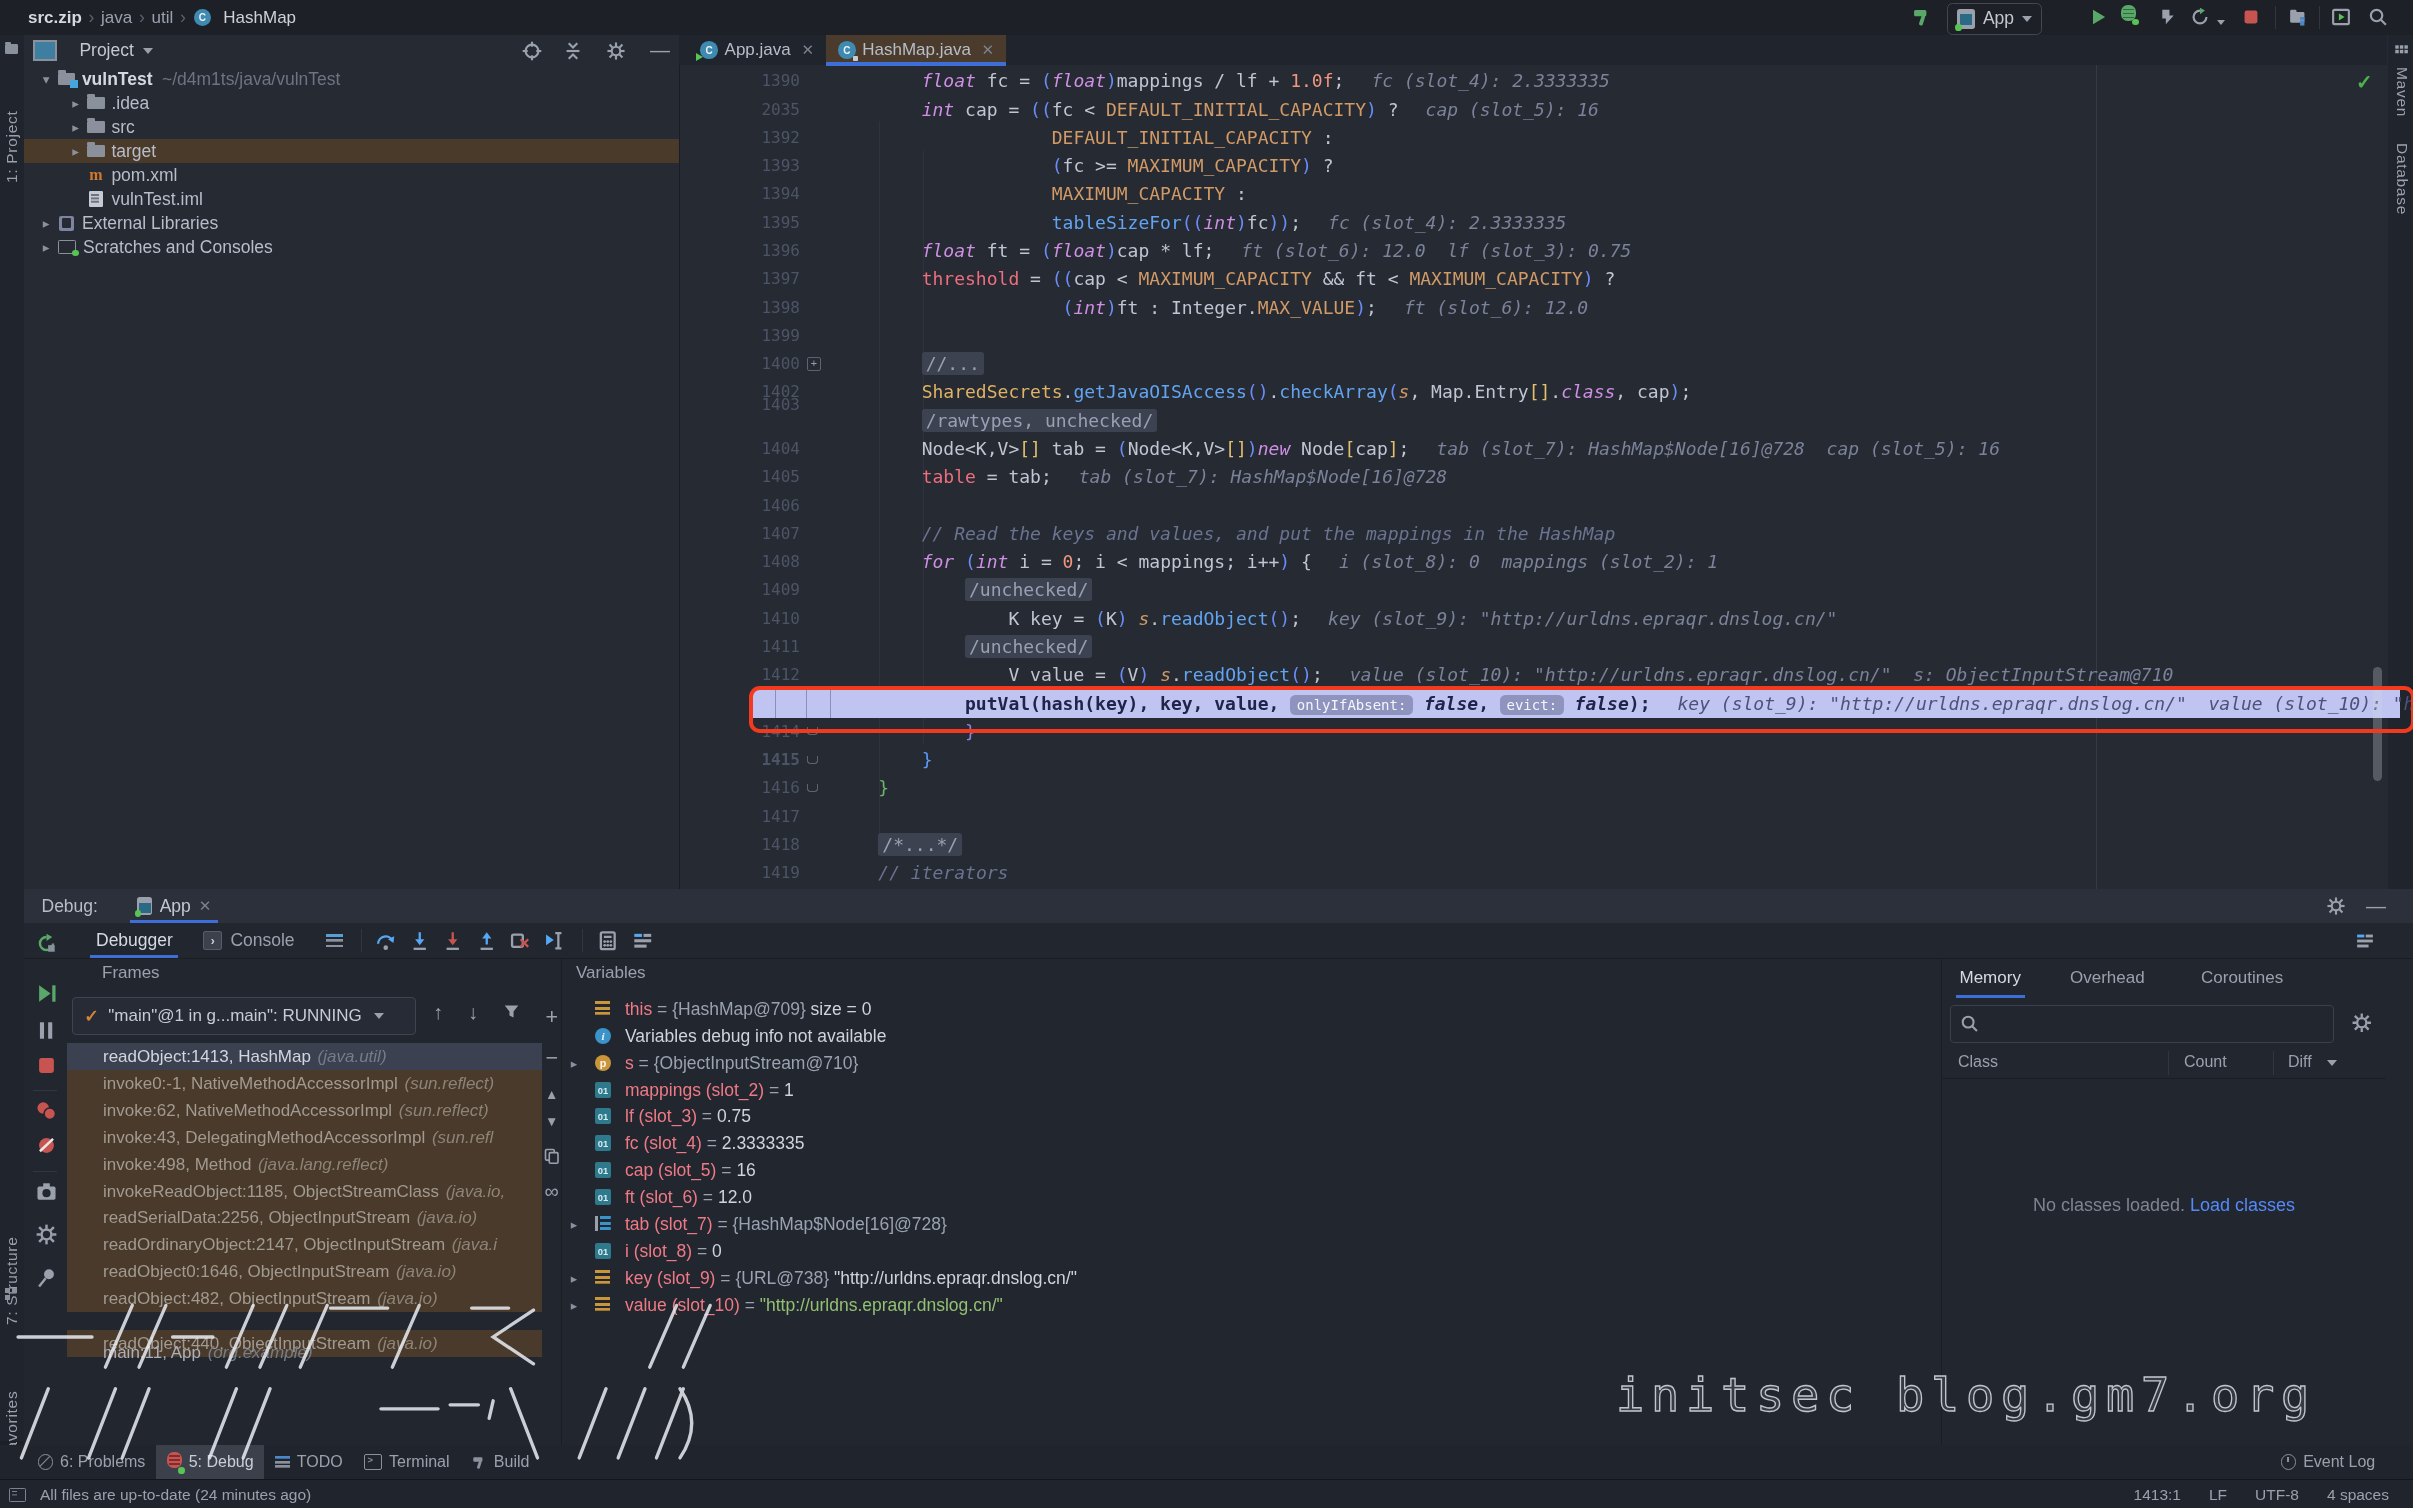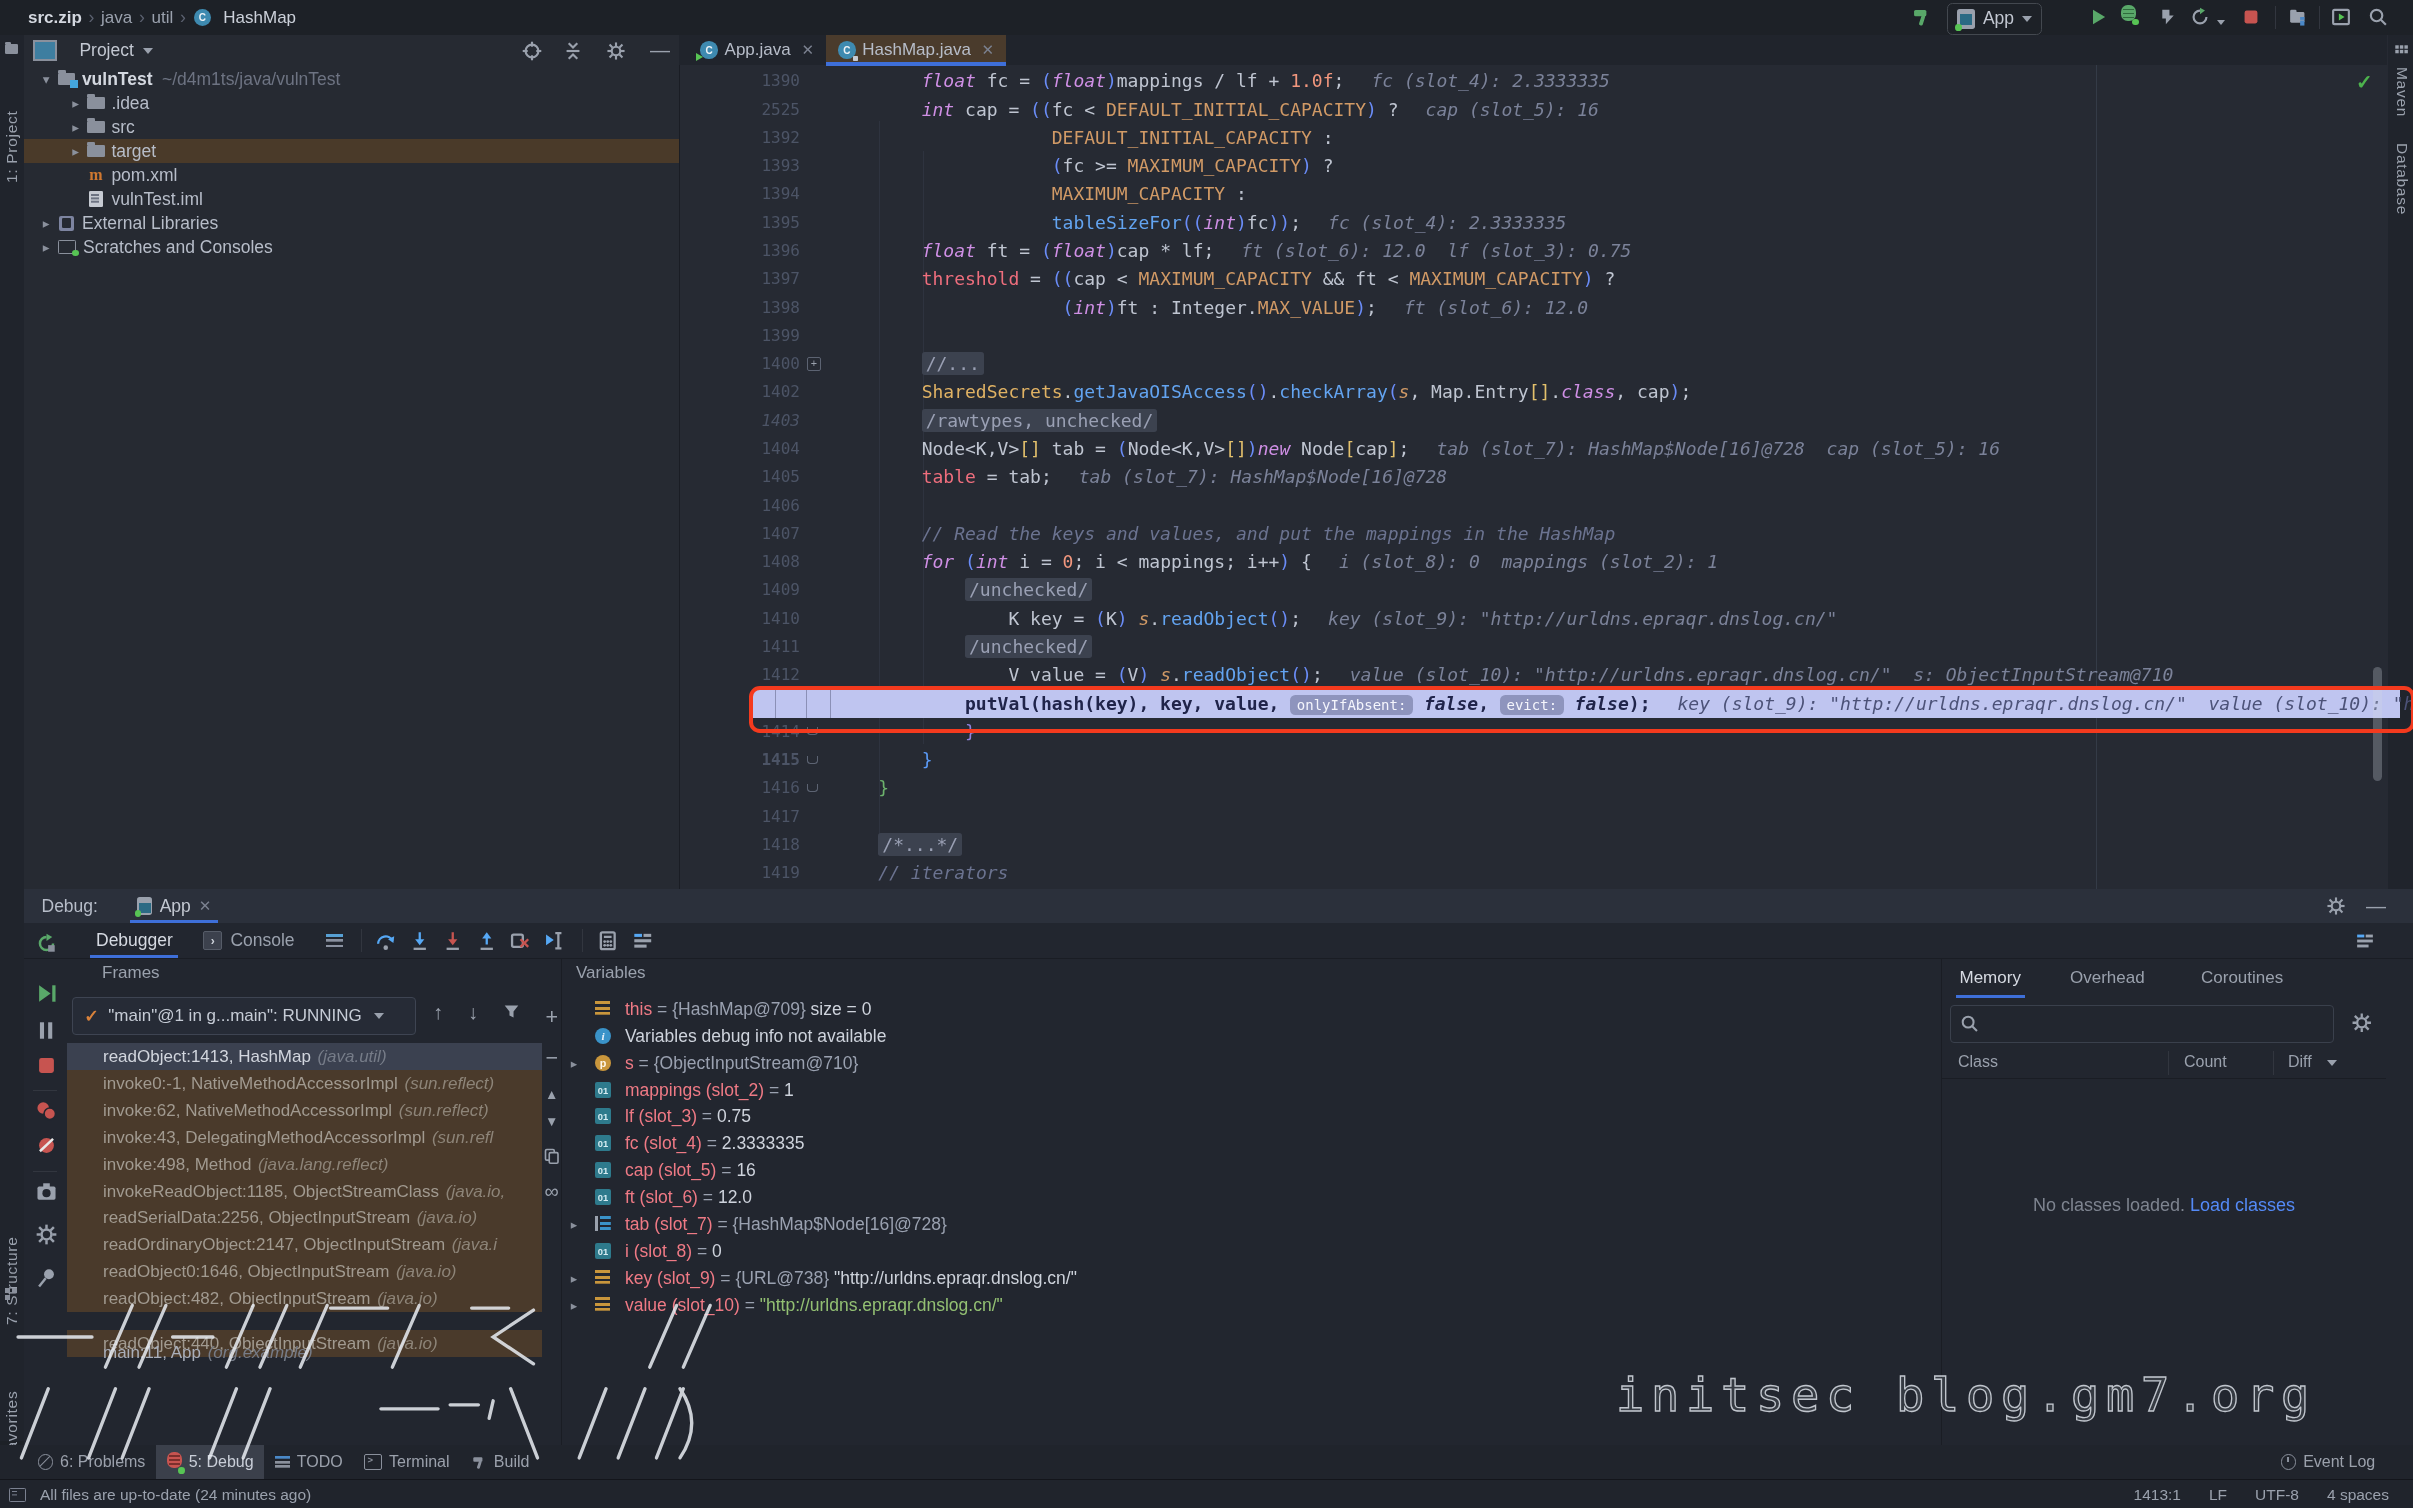--- a/index.html
+++ b/index.html
@@ -501,21 +501,21 @@
   <div class="abs guide" style="left:879px;top:121px;height:714px;opacity:.6"></div>
   <div class="abs guide" style="left:923px;top:151px;height:593px;opacity:.6"></div>
   <div class="abs" id="execbg">
     <i style="left:21.5px"></i>
       <i style="left:53px"></i>
       <i style="left:77px"></i>
   </div>
   <div class="abs" id="codewrap">
       <div class="lnum" style="top: 67px;">1390</div>
       <div class="cline" style="top: 67px; padding-left: 8ch;"><span class="sg-kw">float</span><span class="sg-d"> fc = </span><span class="sg-pb">(</span><span class="sg-kw">float</span><span class="sg-pb">)</span><span class="sg-d">mappings / lf + </span><span class="sg-num">1.0f</span><span class="sg-d">;</span><span class="hint">fc (slot_4): 2.3333335</span></div>
-      <div class="lnum" style="top: 96px;">2525</div>
+      <div class="lnum" style="top: 96px;">2035</div>
       <div class="cline" style="top: 96px; padding-left: 8ch;"><span class="sg-kw">int</span><span class="sg-d"> cap = </span><span class="sg-pb">((</span><span class="sg-d">fc &lt; </span><span class="sg-con">DEFAULT_INITIAL_CAPACITY</span><span class="sg-pb">)</span><span class="sg-d"> ?</span><span class="hint">cap (slot_5): 16</span></div>
       <div class="lnum" style="top: 124px;">1392</div>
       <div class="cline" style="top: 124px; padding-left: 20ch;"><span class="sg-con">DEFAULT_INITIAL_CAPACITY</span><span class="sg-d"> :</span></div>
       <div class="lnum" style="top: 152px;">1393</div>
       <div class="cline" style="top: 152px; padding-left: 20ch;"><span class="sg-pb">(</span><span class="sg-d">fc &gt;= </span><span class="sg-con">MAXIMUM_CAPACITY</span><span class="sg-pb">)</span><span class="sg-d"> ?</span></div>
       <div class="lnum" style="top: 180px;">1394</div>
       <div class="cline" style="top: 180px; padding-left: 20ch;"><span class="sg-con">MAXIMUM_CAPACITY</span><span class="sg-d"> :</span></div>
       <div class="lnum" style="top: 209px;">1395</div>
       <div class="cline" style="top: 209px; padding-left: 20ch;"><span class="sg-mth">tableSizeFor</span><span class="sg-pb">((</span><span class="sg-kw">int</span><span class="sg-pb">)</span><span class="sg-d">fc</span><span class="sg-pb">))</span><span class="sg-d">;</span><span class="hint">fc (slot_4): 2.3333335</span></div>
       <div class="lnum" style="top: 237px;">1396</div>
@@ -524,21 +524,21 @@
       <div class="cline" style="top: 265px; padding-left: 8ch;"><span class="sg-fld">threshold</span><span class="sg-d"> = </span><span class="sg-pb">((</span><span class="sg-d">cap &lt; </span><span class="sg-con">MAXIMUM_CAPACITY</span><span class="sg-d"> &amp;&amp; ft &lt; </span><span class="sg-con">MAXIMUM_CAPACITY</span><span class="sg-pb">)</span><span class="sg-d"> ?</span></div>
       <div class="lnum" style="top: 294px;">1398</div>
       <div class="cline" style="top: 294px; padding-left: 21ch;"><span class="sg-pb">(</span><span class="sg-kw">int</span><span class="sg-pb">)</span><span class="sg-d">ft : Integer.</span><span class="sg-con">MAX_VALUE</span><span class="sg-pb">)</span><span class="sg-d">;</span><span class="hint">ft (slot_6): 12.0</span></div>
       <div class="lnum" style="top: 322px;">1399</div>
       <div class="cline" style="top: 322px; padding-left: 0ch;"></div>
       <div class="lnum" style="top: 350px;">1400</div>
       <div class="gplus" style="top: 357px;">+</div>
       <div class="cline" style="top: 350px; padding-left: 8ch;"><span class="sg-fold">//...</span></div>
       <div class="lnum" style="top: 378px;">1402</div>
       <div class="cline" style="top: 378px; padding-left: 8ch;"><span class="sg-cls">SharedSecrets</span><span class="sg-d">.</span><span class="sg-mth">getJavaOISAccess</span><span class="sg-pb">()</span><span class="sg-d">.</span><span class="sg-mth">checkArray</span><span class="sg-pb">(</span><span class="sg-prm">s</span><span class="sg-d">, Map.Entry</span><span class="sg-yb">[]</span><span class="sg-d">.</span><span class="sg-kw">class</span><span class="sg-d">, cap</span><span class="sg-pb">)</span><span class="sg-d">;</span></div>
-      <div class="lnum" style="top: 407px; font-style: italic;">1403</div>
+      <div class="lnum" style="top: 391px;">1403</div>
       <div class="cline" style="top: 407px; padding-left: 8ch;"><span class="sg-fold">/rawtypes, unchecked/</span></div>
       <div class="lnum" style="top: 435px;">1404</div>
       <div class="cline" style="top: 435px; padding-left: 8ch;"><span class="sg-d">Node&lt;K,V&gt;</span><span class="sg-yb">[]</span><span class="sg-d"> tab = </span><span class="sg-pb">(</span><span class="sg-d">Node&lt;K,V&gt;</span><span class="sg-yb">[]</span><span class="sg-pb">)</span><span class="sg-kw">new</span><span class="sg-d"> Node</span><span class="sg-yb">[</span><span class="sg-d">cap</span><span class="sg-yb">]</span><span class="sg-d">;</span><span class="hint">tab (slot_7): HashMap$Node[16]@728  cap (slot_5): 16</span></div>
       <div class="lnum" style="top: 463px; text-align: right;">1405</div>
       <div class="cline" style="top: 463px; padding-left: 8ch;"><span class="sg-fld">table</span><span class="sg-d"> = tab;</span><span class="hint">tab (slot_7): HashMap$Node[16]@728</span></div>
       <div class="lnum" style="top: 492px;">1406</div>
       <div class="cline" style="top: 492px; padding-left: 0ch;"></div>
       <div class="lnum" style="top: 520px;">1407</div>
       <div class="cline" style="top: 520px; padding-left: 8ch;"><span class="sg-cmt">// Read the keys and values, and put the mappings in the HashMap</span></div>
       <div class="lnum" style="top: 548px;">1408</div>

